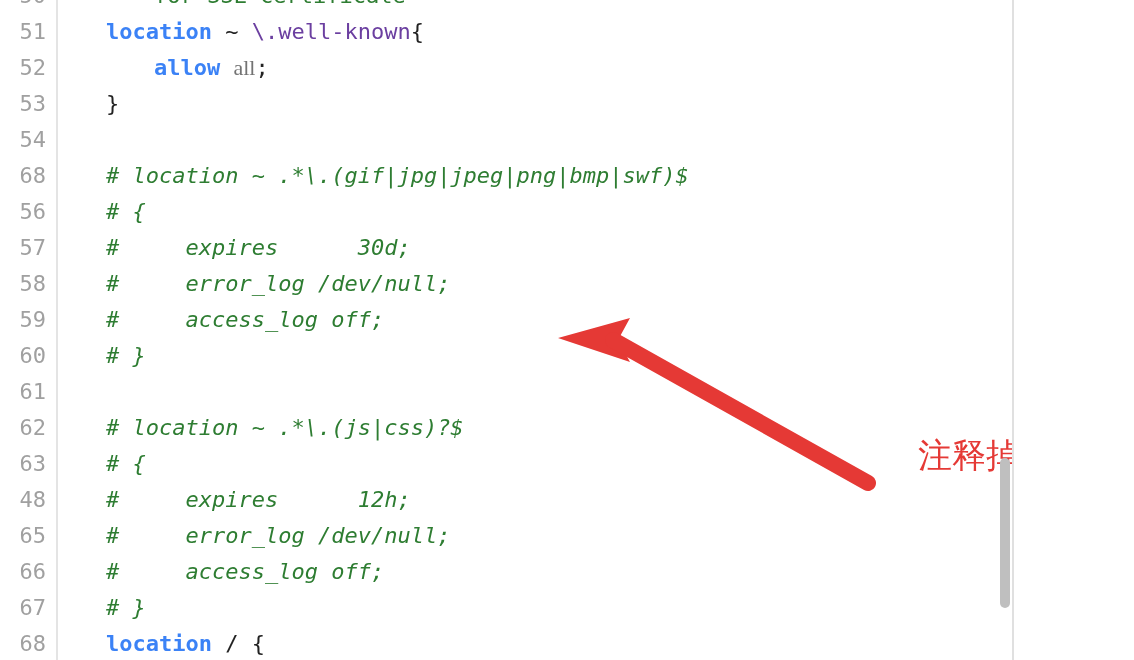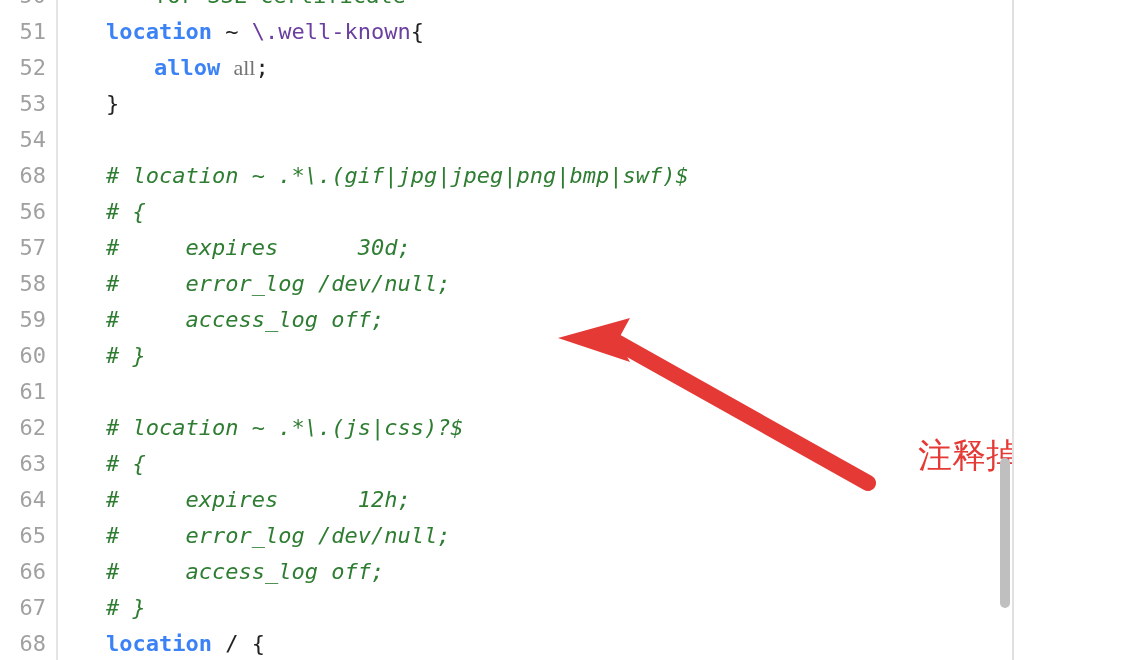--- a/index.html
+++ b/index.html
@@ -119,21 +119,21 @@
       <div class="ln">54</div>
       <div class="ln">68</div>
       <div class="ln">56</div>
       <div class="ln">57</div>
       <div class="ln">58</div>
       <div class="ln">59</div>
       <div class="ln">60</div>
       <div class="ln">61</div>
       <div class="ln">62</div>
       <div class="ln">63</div>
-      <div class="ln">64</div>
+      <div class="ln">48</div>
       <div class="ln">65</div>
       <div class="ln">66</div>
       <div class="ln">67</div>
       <div class="ln">68</div>
     </div>
   <div class="gutter-border"></div>
 
   <div class="body" id="codebody" style="margin-top: -22px;"><div class="row"><span class="indent-pipe"></span><span class="indent-pipe2"></span><span class="tok-cert">for SSL certificate</span></div><div class="row"><span class="indent-pipe"></span><span class="tok-dir">location</span><span class="tok-plain"> </span><span class="tok-op">~</span><span class="tok-plain"> </span><span class="tok-re">\.well-known</span><span class="tok-op">{</span></div><div class="row"><span class="indent-pipe"></span><span class="indent-pipe2"></span><span class="tok-dir">allow</span><span class="tok-plain"> </span><span class="tok-str">all</span><span class="tok-op">;</span></div><div class="row"><span class="indent-pipe"></span><span class="tok-op">}</span></div><div class="row"><span>    </span></div><div class="row"><span class="indent-pipe"></span><span class="tok-comment"># location ~ .*\.(gif|jpg|jpeg|png|bmp|swf)$</span></div><div class="row"><span class="indent-pipe"></span><span class="tok-comment"># {</span></div><div class="row"><span class="indent-pipe"></span><span class="tok-comment">#     expires      30d;</span></div><div class="row"><span class="indent-pipe"></span><span class="tok-comment">#     error_log /dev/null;</span></div><div class="row"><span class="indent-pipe"></span><span class="tok-comment">#     access_log off;</span></div><div class="row"><span class="indent-pipe"></span><span class="tok-comment"># }</span></div><div class="row"><span>    </span></div><div class="row"><span class="indent-pipe"></span><span class="tok-comment"># location ~ .*\.(js|css)?$</span></div><div class="row"><span class="indent-pipe"></span><span class="tok-comment"># {</span></div><div class="row"><span class="indent-pipe"></span><span class="tok-comment">#     expires      12h;</span></div><div class="row"><span class="indent-pipe"></span><span class="tok-comment">#     error_log /dev/null;</span></div><div class="row"><span class="indent-pipe"></span><span class="tok-comment">#     access_log off;</span></div><div class="row"><span class="indent-pipe"></span><span class="tok-comment"># }</span></div><div class="row"><span class="indent-pipe"></span><span class="tok-dir">location</span><span class="tok-plain"> </span><span class="tok-op">/</span><span class="tok-plain"> </span><span class="tok-op">{</span></div>
 
     

